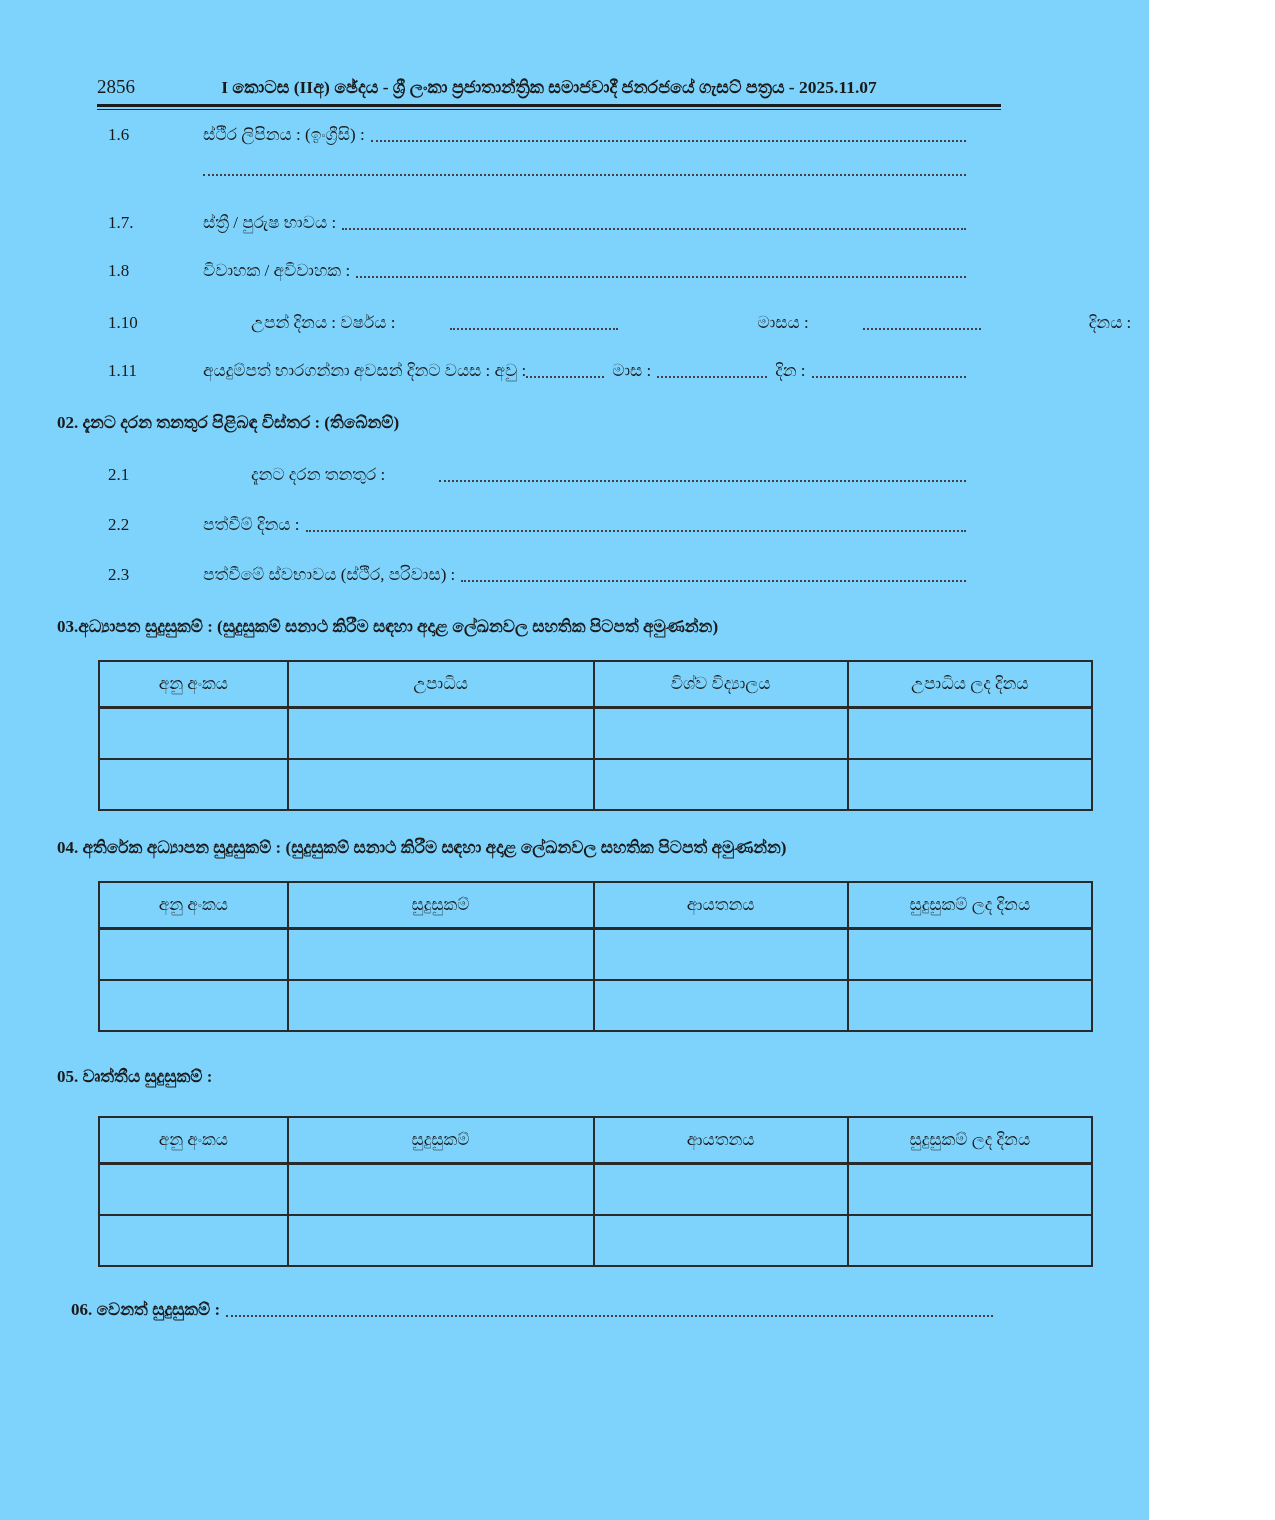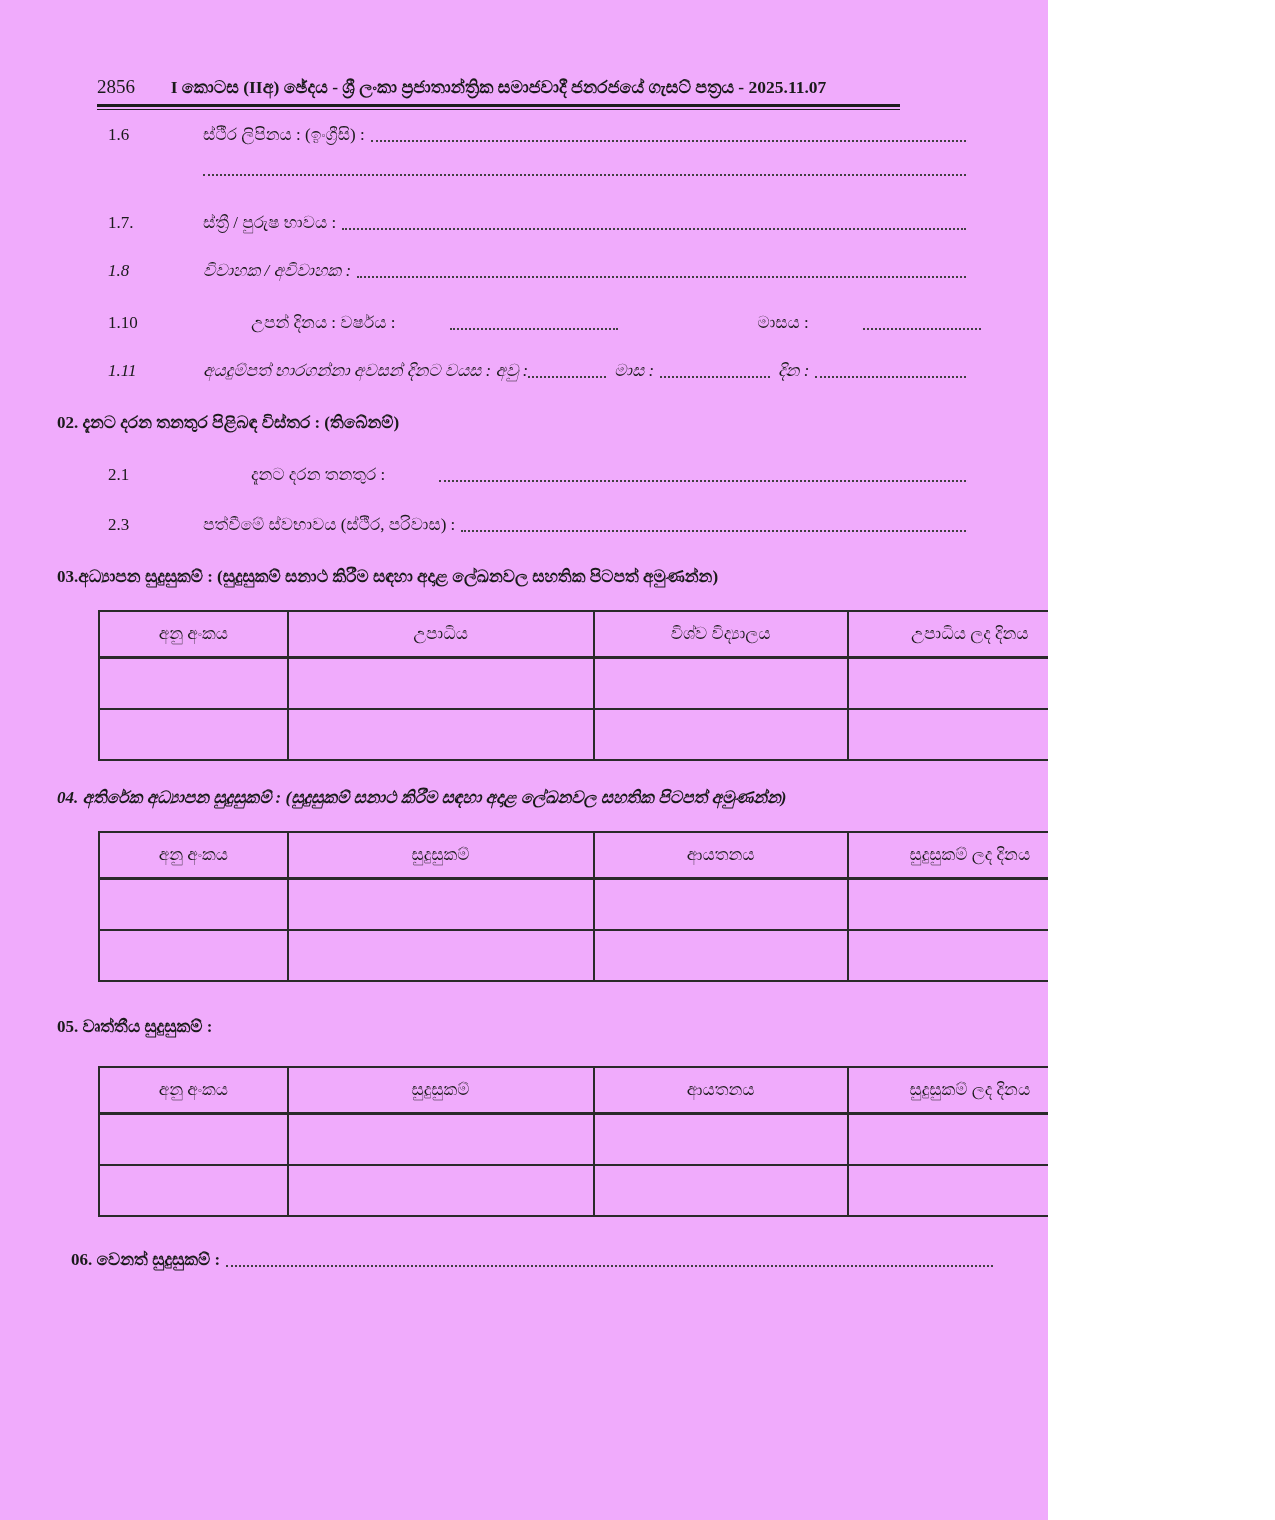--- a/index.html
+++ b/index.html
@@ -4,23 +4,23 @@
 <style>
   html, body {
     margin: 0;
     padding: 0;
     background: #ffffff;
     font-family: "Liberation Serif", "DejaVu Serif", serif;
     color: #1a1a1a;
   }
   .page {
     position: relative;
-    width: 1048px;
+    width: 1149px;
     height: 1520px;
-    background: #f0abfc;
+    background: #7dd3fc;
     overflow: hidden;
     box-sizing: border-box;
     padding-top: 76px;
     font-size: 17px;
     line-height: 22px;
   }
   
   .hdr {
     position: relative;
     margin: 0 148px 0 97px; 
@@ -84,21 +84,21 @@
     padding: 0;
   }
   table.grid thead th { height: 44px; border-bottom: 3px solid #2a2a2a; }
   table.grid tbody td { height: 49px; }
   col.c1 { width: 19%; }
   col.c2 { width: 30.8%; }
   col.c3 { width: 25.6%; }
   col.c4 { width: 24.6%; }
   
   .mt14 { margin-top: 14px; } .mt16 { margin-top: 16px; } .mt22 { margin-top: 22px; }
-  .mt26 { margin-top: 26px; font-style: italic; } .mt28 { margin-top: 28px; } .mt30 { margin-top: 30px; gap: 48px; }
+  .mt26 { margin-top: 26px; } .mt28 { margin-top: 28px; } .mt30 { margin-top: 30px; gap: 48px; }
   .mt32 { margin-top: 32px; } .mt34 { margin-top: 34px; }
 </style>
 </head>
 <body>
 
 <div class="page">
 
   <div class="hdr">
     <span class="pgnum">2856</span>
     <div class="title">I කොටස (IIඅ) ඡේදය - ශ්‍රී ලංකා ප්‍රජාතාන්ත්‍රික සමාජවාදී ජනරජයේ ගැසට් පත්‍රය - 2025.11.07</div>
@@ -158,20 +158,25 @@
 
 
     <div class="sec-heading mt30">02. දැනට දරන තනතුර පිළිබඳ විස්තර : (තිබේනම්)</div>
 
     <div class="row mt30">
       <span class="no">2.1</span>
       <span class="lbl">දැනට දරන තනතුර :</span>
       <span class="dots grow" style="margin-left:6px"></span>
     </div>
     <div class="row mt28">
+      <span class="no">2.2</span>
+      <span class="lbl">පත්වීම් දිනය :</span>
+      <span class="dots grow" style="margin-left:6px"></span>
+    </div>
+    <div class="row mt28">
       <span class="no">2.3</span>
       <span class="lbl">පත්වීමේ ස්වභාවය (ස්ථීර, පරිවාස) :</span>
       <span class="dots grow" style="margin-left:6px"></span>
     </div>
 
     <div class="sec-heading mt30">03.අධ්‍යාපන සුදුසුකම් : (සුදුසුකම් සනාථ කිරීම සඳහා අදාළ ලේඛනවල සහතික පිටපත් අමුණන්න)</div>
 
     <table class="grid mt22">
       <colgroup>
           <col class="c1">

